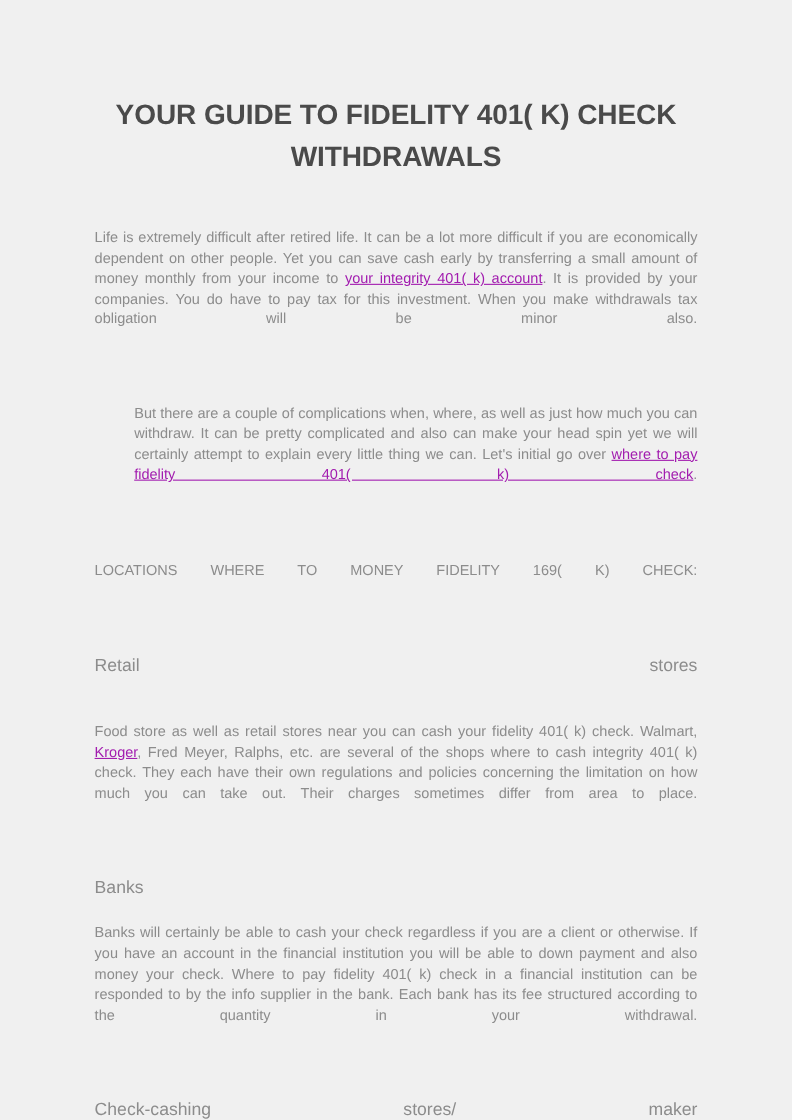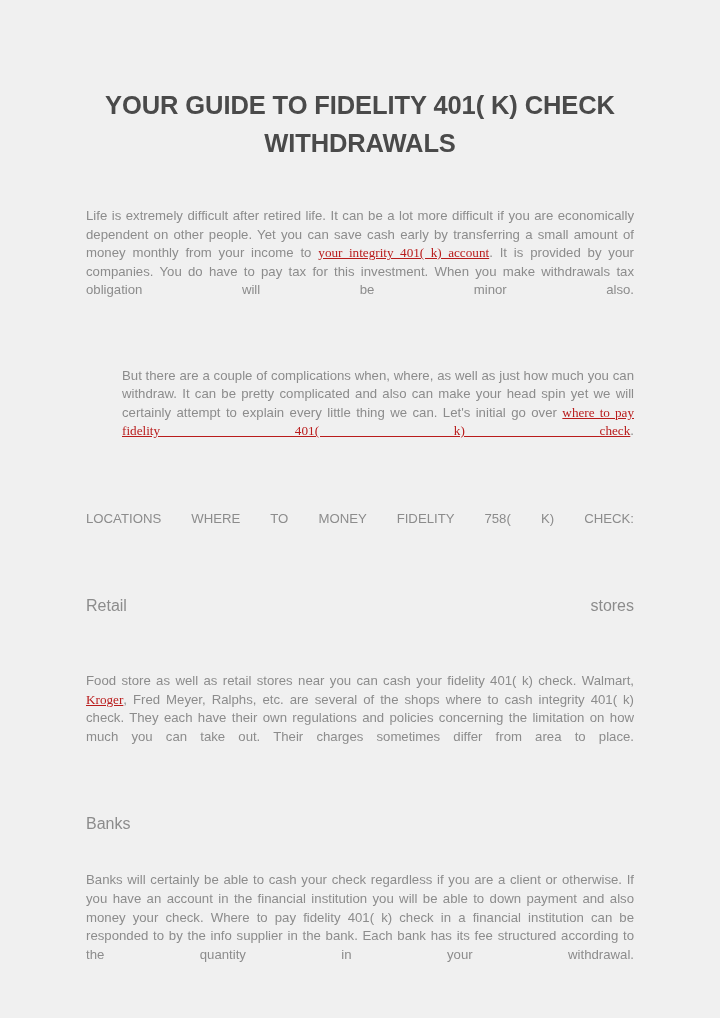--- a/index.html
+++ b/index.html
@@ -45,21 +45,21 @@
     text-justify: inter-word;
   }
   .para::after {
     content: "";
     display: inline-block;
     width: 100%;
     height: 0;
   }
   .para.lead { margin-top: 45px; }
   .para.block { margin-top: 48px; margin-left: 36px; }
-  .para.tight { margin-top: 38px; }
+  .para.tight { margin-top: 22px; }
   .heading-line {
     margin: 0;
     margin-top: 50px;
     font-size: 13.2px;
     line-height: 18.6px;
     color: #8c8c8c;
     text-align: justify;
   }
   .heading-line::after {
     content: "";
@@ -76,39 +76,38 @@
     text-align: justify;
   }
   .subhead::after {
     content: "";
     display: inline-block;
     width: 100%;
     height: 0;
   }
   .subhead.plain::after { content: none; }
   a.doclink {
-    color: #b91c1c;
+    color: #a21caf;
     text-decoration: underline;
     text-underline-offset: 1px;
-    font-family: Liberation Serif, serif;
   }
 </style>
 </head>
 <body>
 
 <div class="page">
   <div class="content">
 
     <h1 class="doc-title">YOUR GUIDE TO FIDELITY 401( K) CHECK WITHDRAWALS</h1>
 
     <p class="para lead"><span>Life is extremely difficult after retired life. It can be a lot more difficult if you are economically dependent on other people. Yet you can save cash early by transferring a small amount of money monthly from your income to </span><a class="doclink" href="#">your integrity 401( k) account</a><span>. It is provided by your companies. You do have to pay tax for this investment. When you make withdrawals tax obligation will be minor also.</span></p>
 
     <p class="para block"><span>But there are a couple of complications when, where, as well as just how much you can withdraw. It can be pretty complicated and also can make your head spin yet we will certainly attempt to explain every little thing we can. Let's initial go over </span><a class="doclink" href="#">where to pay fidelity 401( k) check</a><span>.</span></p>
 
-    <p class="heading-line">LOCATIONS WHERE TO MONEY FIDELITY 758( K) CHECK:</p>
+    <p class="heading-line">LOCATIONS WHERE TO MONEY FIDELITY 169( K) CHECK:</p>
 
     <p class="subhead">Retail stores</p>
 
     <p class="para tight"><span>Food store as well as retail stores near you can cash your fidelity 401( k) check. Walmart, </span><a class="doclink" href="#">Kroger</a><span>, Fred Meyer, Ralphs, etc. are several of the shops where to cash integrity 401( k) check. They each have their own regulations and policies concerning the limitation on how much you can take out. Their charges sometimes differ from area to place.</span></p>
 
     <p class="subhead plain">Banks</p>
 
     <p class="para tight">Banks will certainly be able to cash your check regardless if you are a client or otherwise. If you have an account in the financial institution you will be able to down payment and also money your check. Where to pay fidelity 401( k) check in a financial institution can be responded to by the info supplier in the bank. Each bank has its fee structured according to the quantity in your withdrawal.</p>
 
     <p class="subhead">Check-cashing stores/ maker</p>

